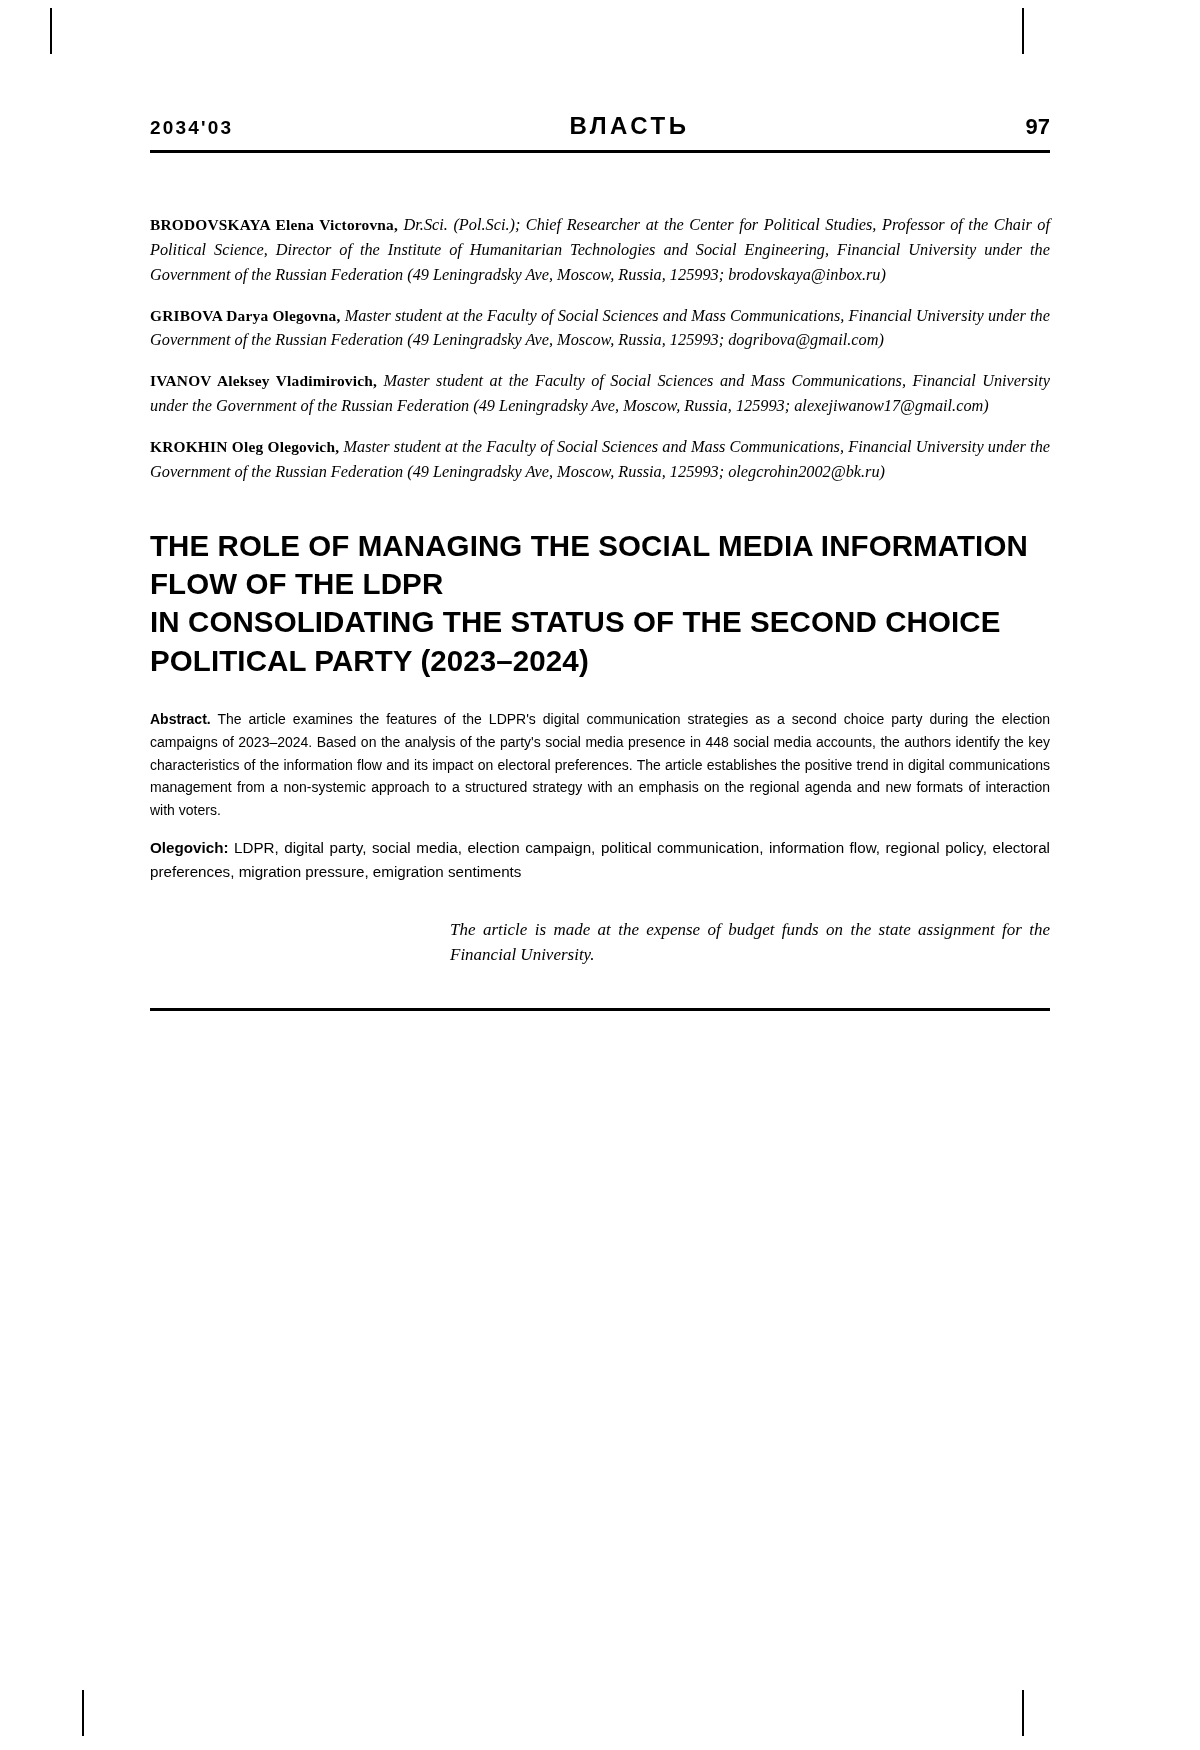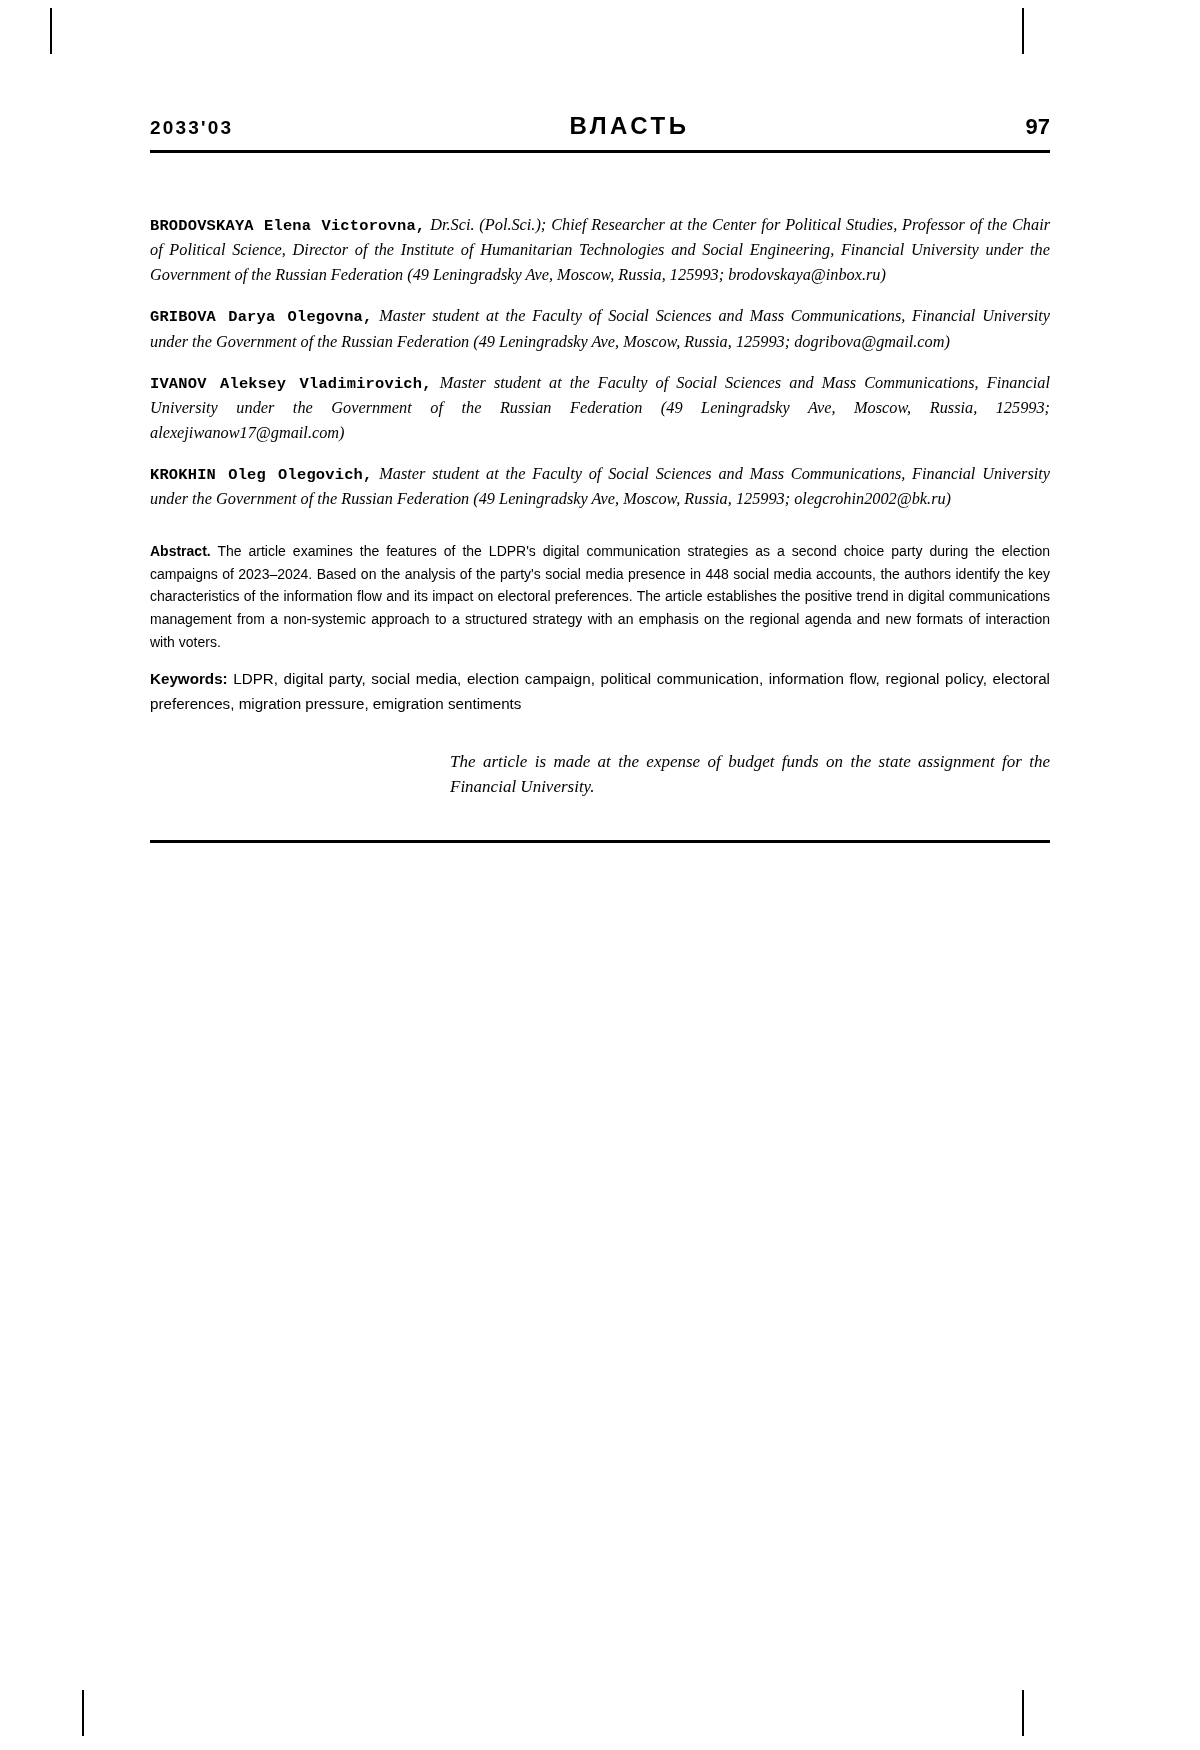--- a/index.html
+++ b/index.html
@@ -61,21 +61,21 @@
   .author-block {
     font-family: "Liberation Serif", serif;
     font-style: italic;
     font-size: 16.3px;
     line-height: 1.52;
     text-align: justify;
     text-justify: inter-word;
     margin-bottom: 2px;
   }
   .author-block .surname {
-    font-family: Liberation Mono, monospace;
+    font-family: Liberation Serif, serif;
     font-style: normal;
     font-weight: bold;
     font-size: 15.4px;
     letter-spacing: 0.2px;
   }
 
   
   .title {
     margin-top: 42px;
     font-family: "Liberation Sans", sans-serif;
@@ -123,46 +123,48 @@
 <body>
 
 <div class="crop v" style="left:50px;top:8px;"></div>
 <div class="crop v" style="left:1022px;top:8px;"></div>
 <div class="crop v" style="left:82px;top:1690px;"></div>
 <div class="crop v" style="left:1022px;top:1690px;"></div>
 
 <div class="page">
 
   <div class="runhead">
-    <span class="left">2033'03</span>
+    <span class="left">2034'03</span>
     <span class="center">ВЛАСТЬ</span>
     <span class="right">97</span>
   </div>
   <div class="rule-top"></div>
 
   <div class="authors">
     <p class="author-block">
       <span class="surname">BRODOVSKAYA Elena Victorovna,</span><span> Dr.Sci. (Pol.Sci.); Chief Researcher at the Center for Political Studies, Professor of the Chair of Political Science, Director of the Institute of Humanitarian Technologies and Social Engineering, Financial University under the Government of the Russian Federation (49 Leningradsky Ave, Moscow, Russia, 125993; brodovskaya@inbox.ru)</span>
     </p>
     <p class="author-block">
       <span class="surname">GRIBOVA Darya Olegovna,</span><span> Master student at the Faculty of Social Sciences and Mass Communications, Financial University under the Government of the Russian Federation (49 Leningradsky Ave, Moscow, Russia, 125993; dogribova@gmail.com)</span>
     </p>
     <p class="author-block">
       <span class="surname">IVANOV Aleksey Vladimirovich,</span><span> Master student at the Faculty of Social Sciences and Mass Communications, Financial University under the Government of the Russian Federation (49 Leningradsky Ave, Moscow, Russia, 125993; alexejiwanow17@gmail.com)</span>
     </p>
     <p class="author-block">
       <span class="surname">KROKHIN Oleg Olegovich,</span><span> Master student at the Faculty of Social Sciences and Mass Communications, Financial University under the Government of the Russian Federation (49 Leningradsky Ave, Moscow, Russia, 125993; olegcrohin2002@bk.ru)</span>
     </p>
   </div>
 
+  <h1 class="title" style="white-space: pre-line; margin:0; margin-top:42px; font-weight:bold;">THE ROLE OF MANAGING THE SOCIAL MEDIA INFORMATION FLOW OF THE LDPR
+IN CONSOLIDATING THE STATUS OF THE SECOND CHOICE POLITICAL PARTY (2023–2024)</h1>
 
   <p class="abstract">
     <b>Abstract.</b><span> The article examines the features of the LDPR's digital communication strategies as a second choice party during the election campaigns of 2023–2024. Based on the analysis of the party's social media presence in 448 social media accounts, the authors identify the key characteristics of the information flow and its impact on electoral preferences. The article establishes the positive trend in digital communications management from a non-systemic approach to a structured strategy with an emphasis on the regional agenda and new formats of interaction with voters.</span>
   </p>
 
   <p class="keywords">
-    <b>Keywords:</b><span> LDPR, digital party, social media, election campaign, political communication, information flow, regional policy, electoral preferences, migration pressure, emigration sentiments</span>
+    <b>Olegovich:</b><span> LDPR, digital party, social media, election campaign, political communication, information flow, regional policy, electoral preferences, migration pressure, emigration sentiments</span>
   </p>
 
   <p class="funding">The article is made at the expense of budget funds on the state assignment for the Financial University.</p>
 
   <div class="rule-bottom"></div>
 </div>
 
 </body></html>

